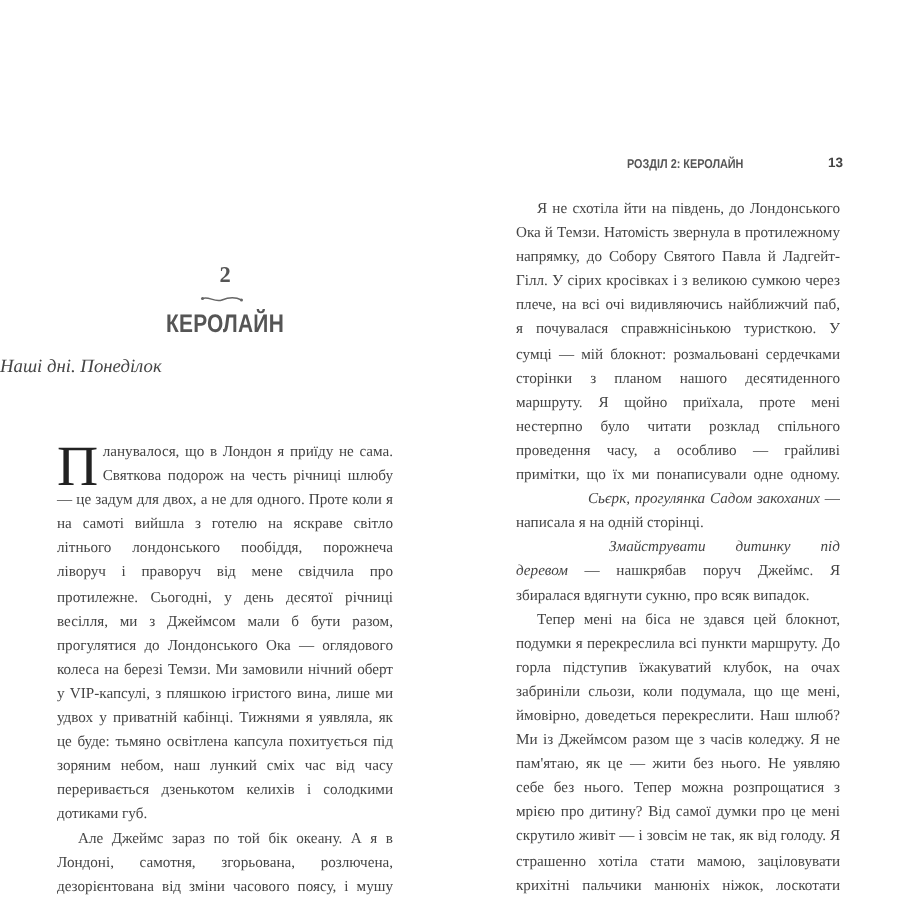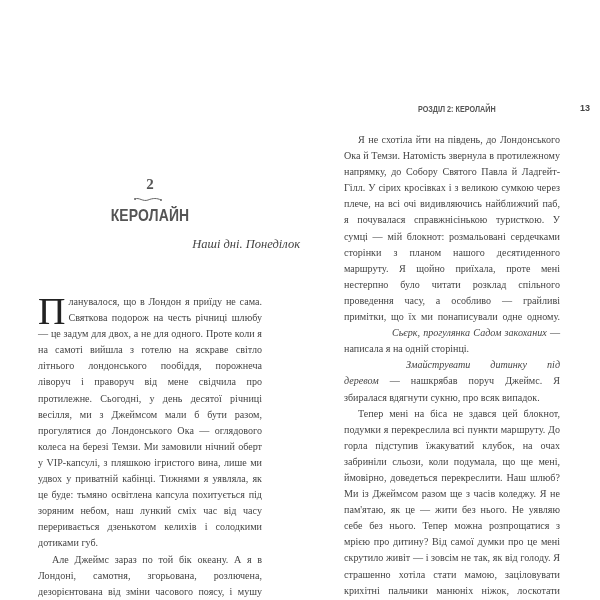--- a/index.html
+++ b/index.html
@@ -23,21 +23,21 @@
   }
   .chapter-title {
     position: absolute; top: 206px; left: 0; width: 300px;
     text-align: center;
     font-family: "Liberation Sans", "DejaVu Sans", sans-serif;
     font-weight: bold; font-size: 17px; letter-spacing: 0.2px; color: #555;
     transform: scaleX(0.82);
   }
   .chapter-subtitle {
     position: absolute; top: 237px; left: 0; width: 300px;
-    text-align: right; font-style: italic; font-size: 12.5px; color: #444;
+    text-align: left; font-style: italic; font-size: 12.5px; color: #444;
   }
 
   .text-block {
     position: absolute;
     font-size: 10.1px; line-height: 16.1px; color: #444;
     text-align: justify;
   }
   .text-block p { margin: 0; text-indent: 14px; }
   .text-block p.no-indent { text-indent: 0; }
   .left-text { top: 294px; left: 38px; width: 224px; }
@@ -51,21 +51,21 @@
 
   .running-head {
     position: absolute; top: 104px; left: 418px;
     font-family: "Liberation Sans", "DejaVu Sans", sans-serif;
     font-weight: bold; font-size: 8.5px; color: #555;
     transform: scaleX(0.85); transform-origin: left center;
   }
   .page-number {
     position: absolute; top: 103px; left: 552px;
     font-family: "Liberation Sans", "DejaVu Sans", sans-serif;
-    font-weight: bold; font-size: 9px; color: #444; margin-left: 28px;
+    font-weight: bold; font-size: 9px; color: #444;
   }
 </style>
 </head>
 <body>
 
 <div class="page page-left">
   <div class="chapter-number">2</div>
   <svg class="ornament" viewBox="0 0 30 8">
     <path d="M2 3 C6 1, 10 6, 15 4 S24 2, 28 4" stroke="#666" stroke-width="1" fill="none"></path>
     <circle cx="2" cy="3" r="1" fill="#666"></circle>

